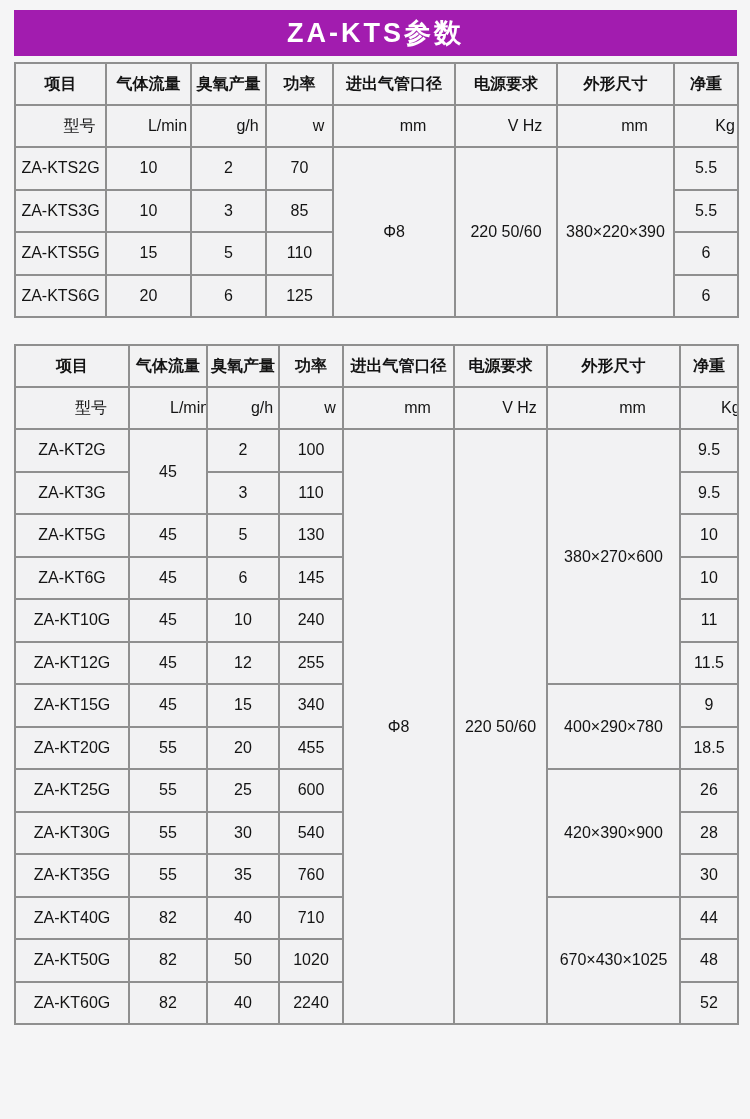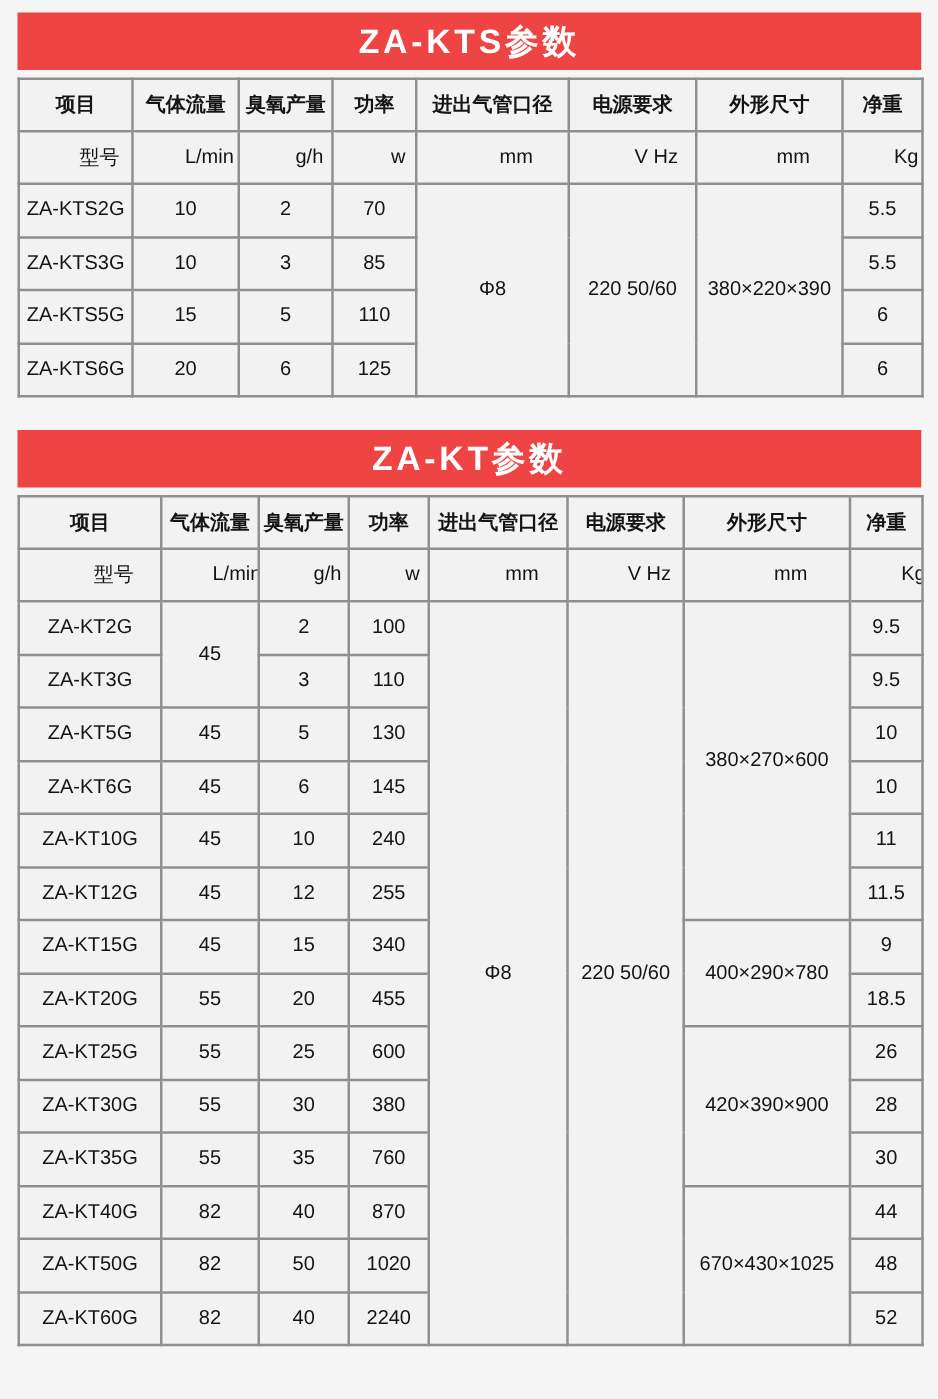--- a/index.html
+++ b/index.html
@@ -17,21 +17,21 @@
   }
   .content {
     padding: 10px 13px 0 14px;
   }
   .section2 {
     margin-top: 26px;
   }
   .banner {
     height: 46px;
     width: 723px;
-    background: #ef4444;
+    background: #a21caf;
     color: #ffffff;
     display: flex;
     align-items: center;
     justify-content: center;
     font-size: 27px;
     font-weight: 600;
     letter-spacing: 3px;
     margin-bottom: 6px;
     text-align: right;
   }
@@ -136,21 +136,20 @@
               <td>20</td>
               <td>6</td>
               <td>125</td>
               <td>6</td>
             </tr>
           </tbody>
         </table>
     </section>
 
     <section class="section2">
-      <div class="banner">ZA-KT参数</div>
       <table class="spec">
           <colgroup>
             <col style="width: 114px;">
             <col style="width: 78px;">
             <col style="width: 72px;">
             <col style="width: 64px;">
             <col style="width: 111px;">
             <col style="width: 93px;">
             <col style="width: 133px;">
             <col style="width: 58px;">
@@ -242,35 +241,35 @@
               <td>55</td>
               <td>25</td>
               <td>600</td>
               <td rowspan="3">420×390×900</td>
               <td>26</td>
             </tr>
             <tr>
               <td>ZA-KT30G</td>
               <td>55</td>
               <td>30</td>
-              <td>380</td>
+              <td>540</td>
               <td>28</td>
             </tr>
             <tr>
               <td>ZA-KT35G</td>
               <td>55</td>
               <td>35</td>
               <td>760</td>
               <td>30</td>
             </tr>
             <tr>
               <td>ZA-KT40G</td>
               <td>82</td>
               <td>40</td>
-              <td>870</td>
+              <td>710</td>
               <td rowspan="3">670×430×1025</td>
               <td>44</td>
             </tr>
             <tr>
               <td>ZA-KT50G</td>
               <td>82</td>
               <td>50</td>
               <td>1020</td>
               <td>48</td>
             </tr>

